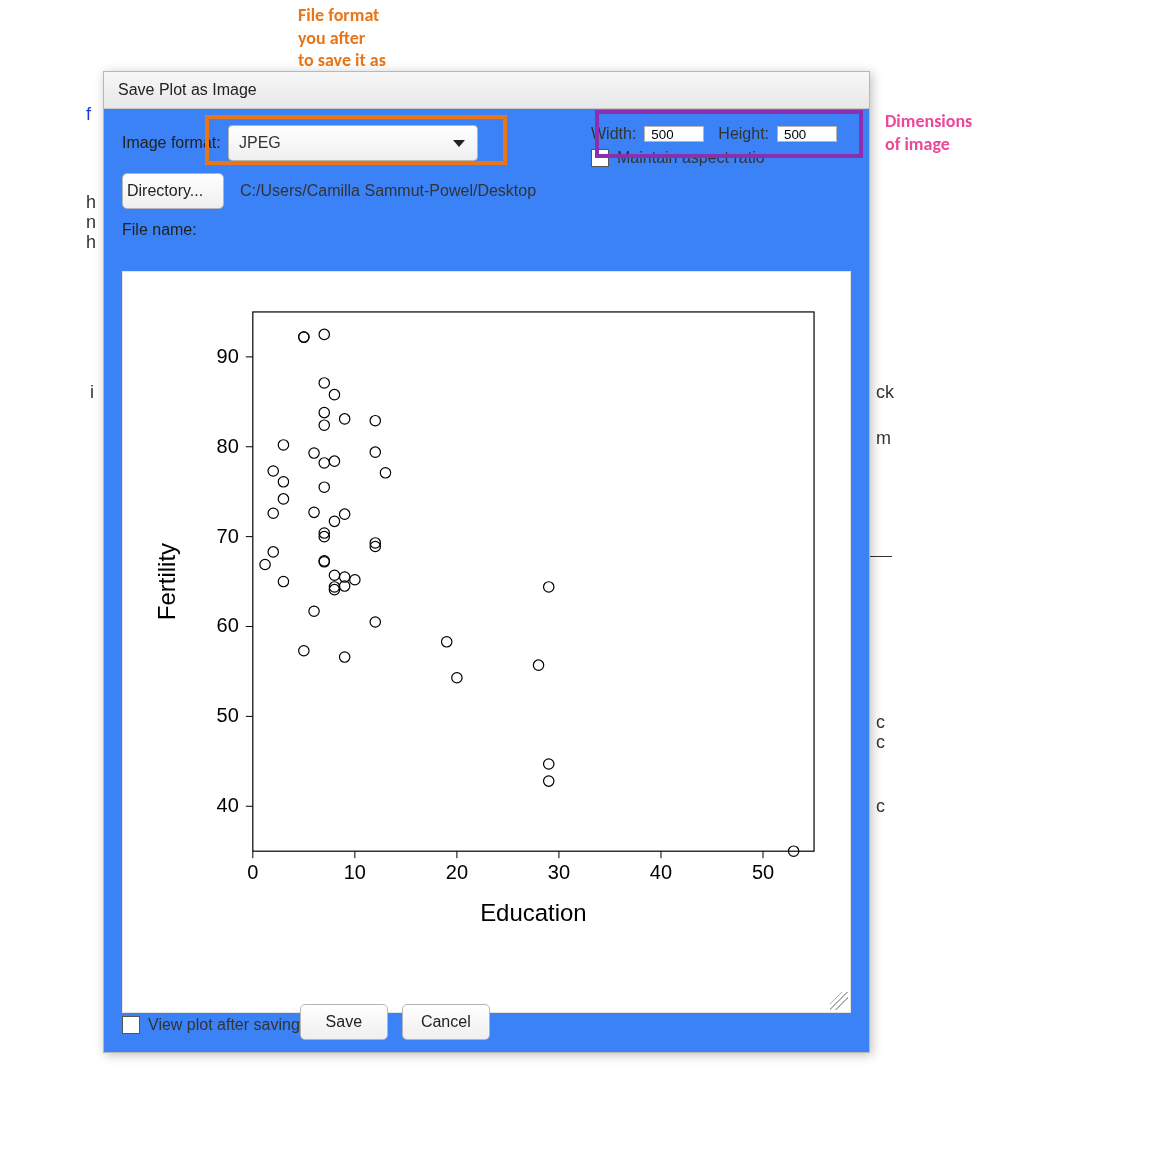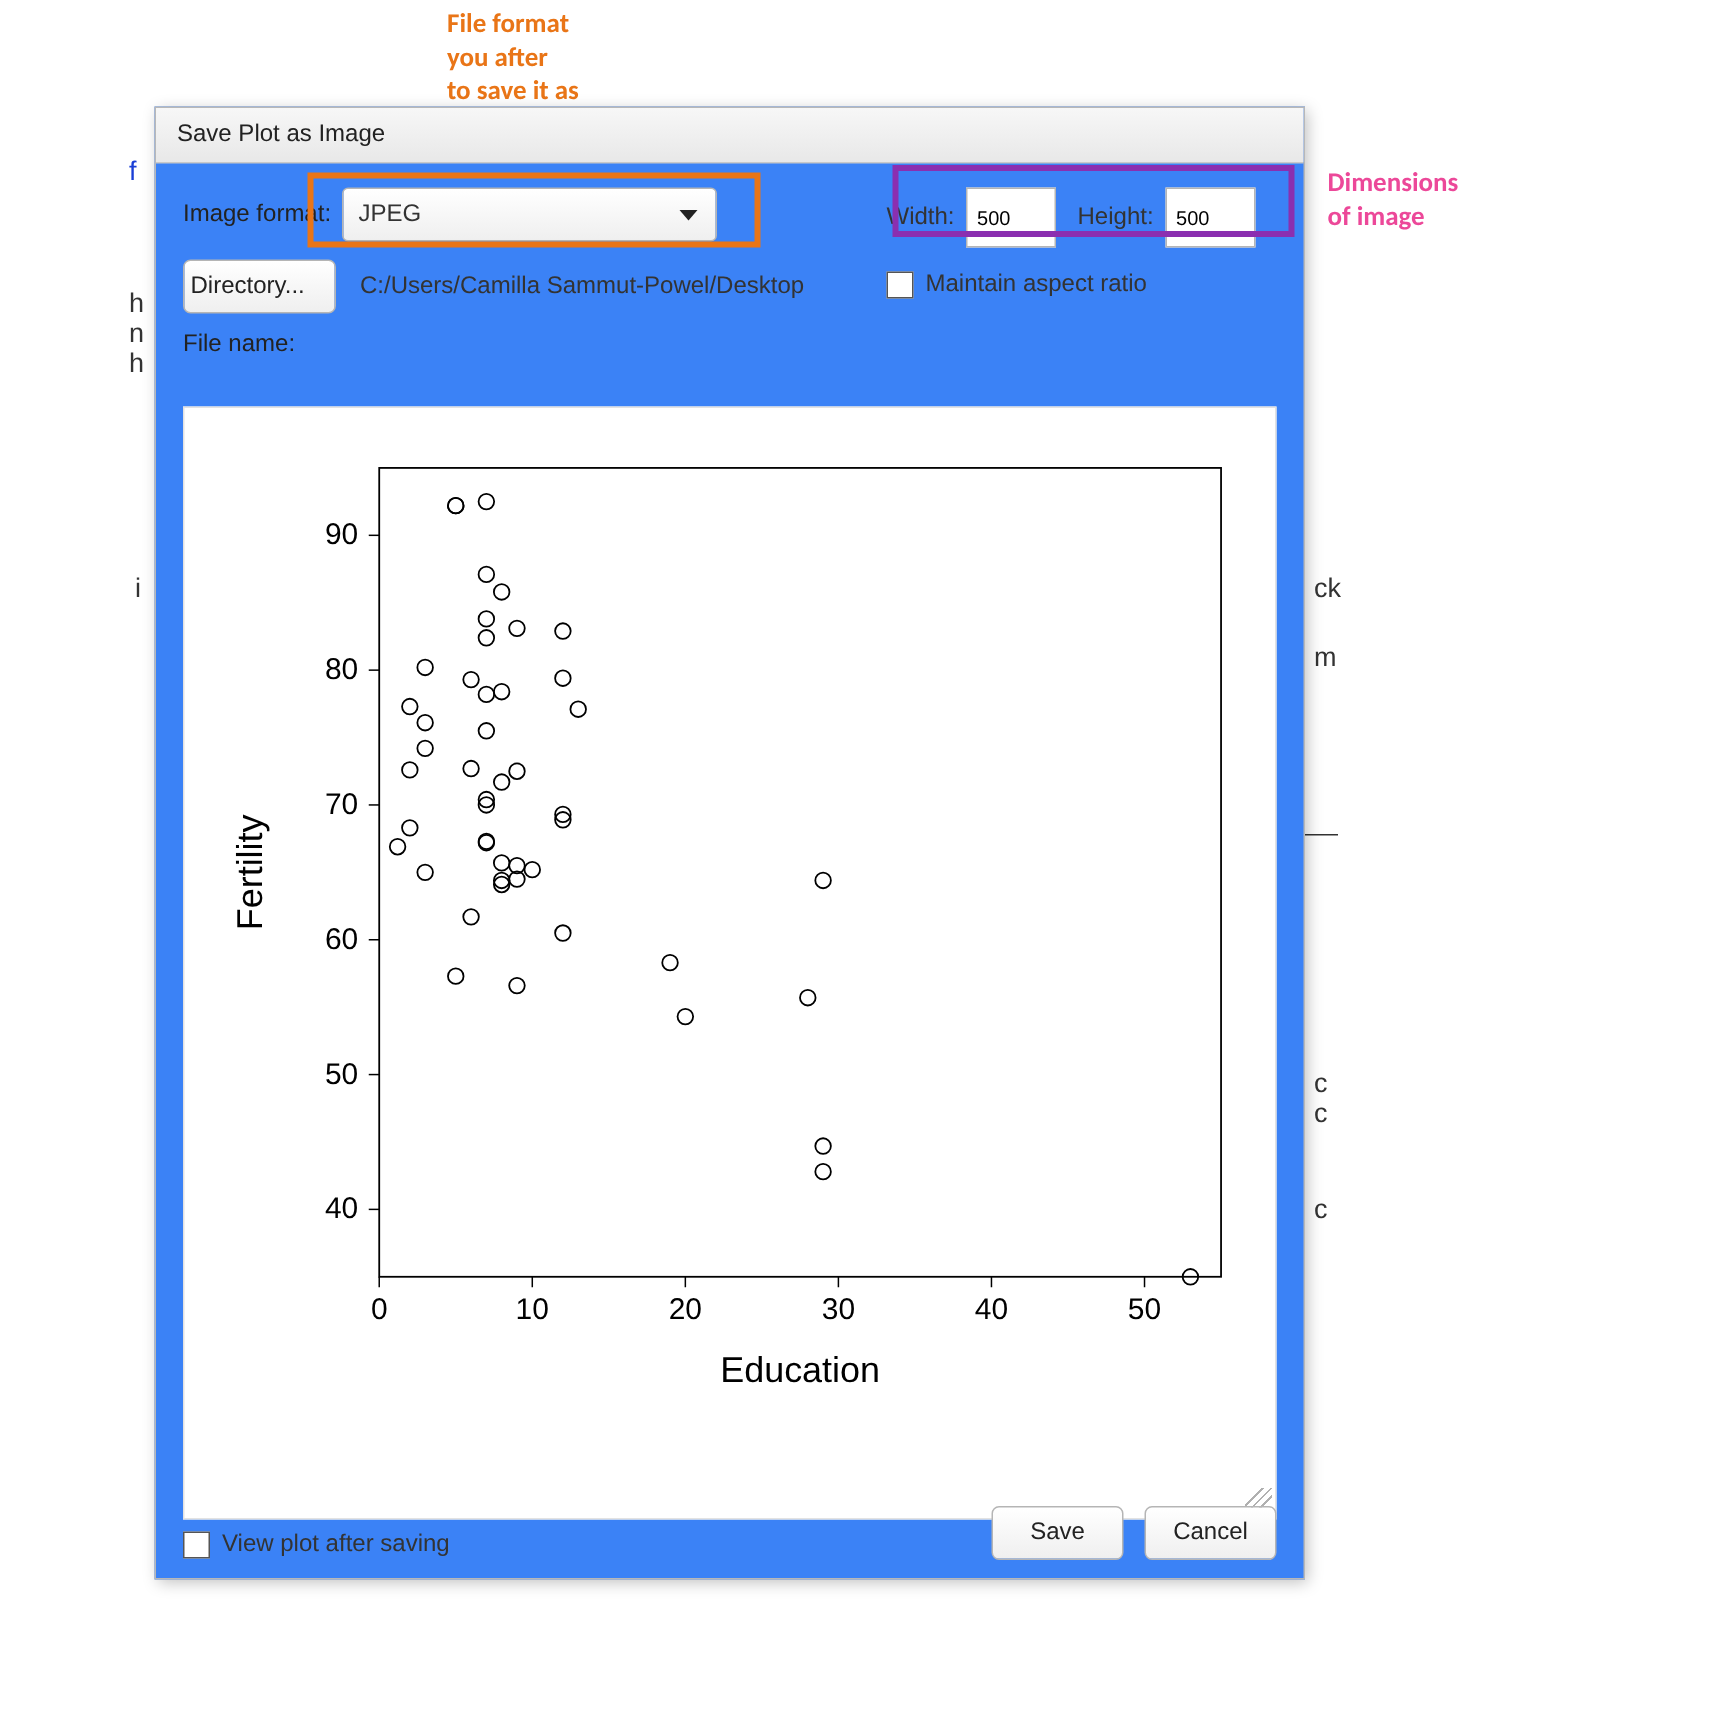--- a/index.html
+++ b/index.html
@@ -28,37 +28,37 @@
   .btn{
     height:34px;padding:0 4px;border:1px solid #b5b5b5;border-radius:5px;
     background:linear-gradient(#fff,#efefef);color:#222;display:inline-flex;align-items:center;cursor:default;
   }
   .txt{
     height:30px;border:1px solid #b5b5b5;background:#fff;padding:0 8px;box-sizing:border-box;color:#222;
   }
   .right-group{position:absolute;top:16px;right:18px;width:260px;}
   .dim-row{display:flex;align-items:center;gap:8px;}
   .dim-row .lbl2{min-width:auto;}
-  .wfield,.hfield{width:60px;height:40px;border:1px solid #b5b5b5;text-align:left;padding:0 6px;box-sizing:border-box;background:#fff;}
-  .cbrow{display:flex;align-items:center;gap:8px;margin-top:16px;}
+  .wfield,.hfield{width:60px;height:16px;border:1px solid #b5b5b5;text-align:left;padding:0 6px;box-sizing:border-box;background:#fff;}
+  .cbrow{display:flex;align-items:center;gap:8px;margin-top:6px;}
   .cbox{width:16px;height:16px;border:1px solid #555;background:#fff;}
   .preview{
     margin:14px 18px 0 18px;height:740px;border:1px solid #e2e2e2;background:#fff;position:relative;overflow:hidden;
   }
   .plot{position:absolute;inset:0;}
   .resize-grip{
     position:absolute;right:2px;bottom:2px;width:18px;height:18px;
     background:
       linear-gradient(135deg,transparent 0,transparent 8px,#b0b0b0 8px,#b0b0b0 9px,transparent 9px),
       linear-gradient(135deg,transparent 0,transparent 12px,#b0b0b0 12px,#b0b0b0 13px,transparent 13px),
       linear-gradient(135deg,transparent 0,transparent 16px,#b0b0b0 16px,#b0b0b0 17px,transparent 17px);
   }
   .footer{
     position:absolute;left:0;right:0;bottom:0;height:60px;
-    padding:0 18px;display:flex;align-items:center;justify-content:space-between;
+    padding:0 18px;display:flex;align-items:center;justify-content:flex-start;
   }
   .footer .right{display:flex;gap:14px;}
 
   
   .annot{position:absolute;font-family:Calibri,Segoe UI,Arial,sans-serif;font-size:18px;font-weight:700;line-height:1.25;}
   .annot.orange{color:#e97517;}
   .annot.purple{color:#ec4899;}
   .box{position:absolute;box-sizing:border-box;border-width:4px;border-style:solid;pointer-events:none;}
   .box.orange{border-color:#e97517;}
   .box.purple{border-color:#8b2fb0;}

